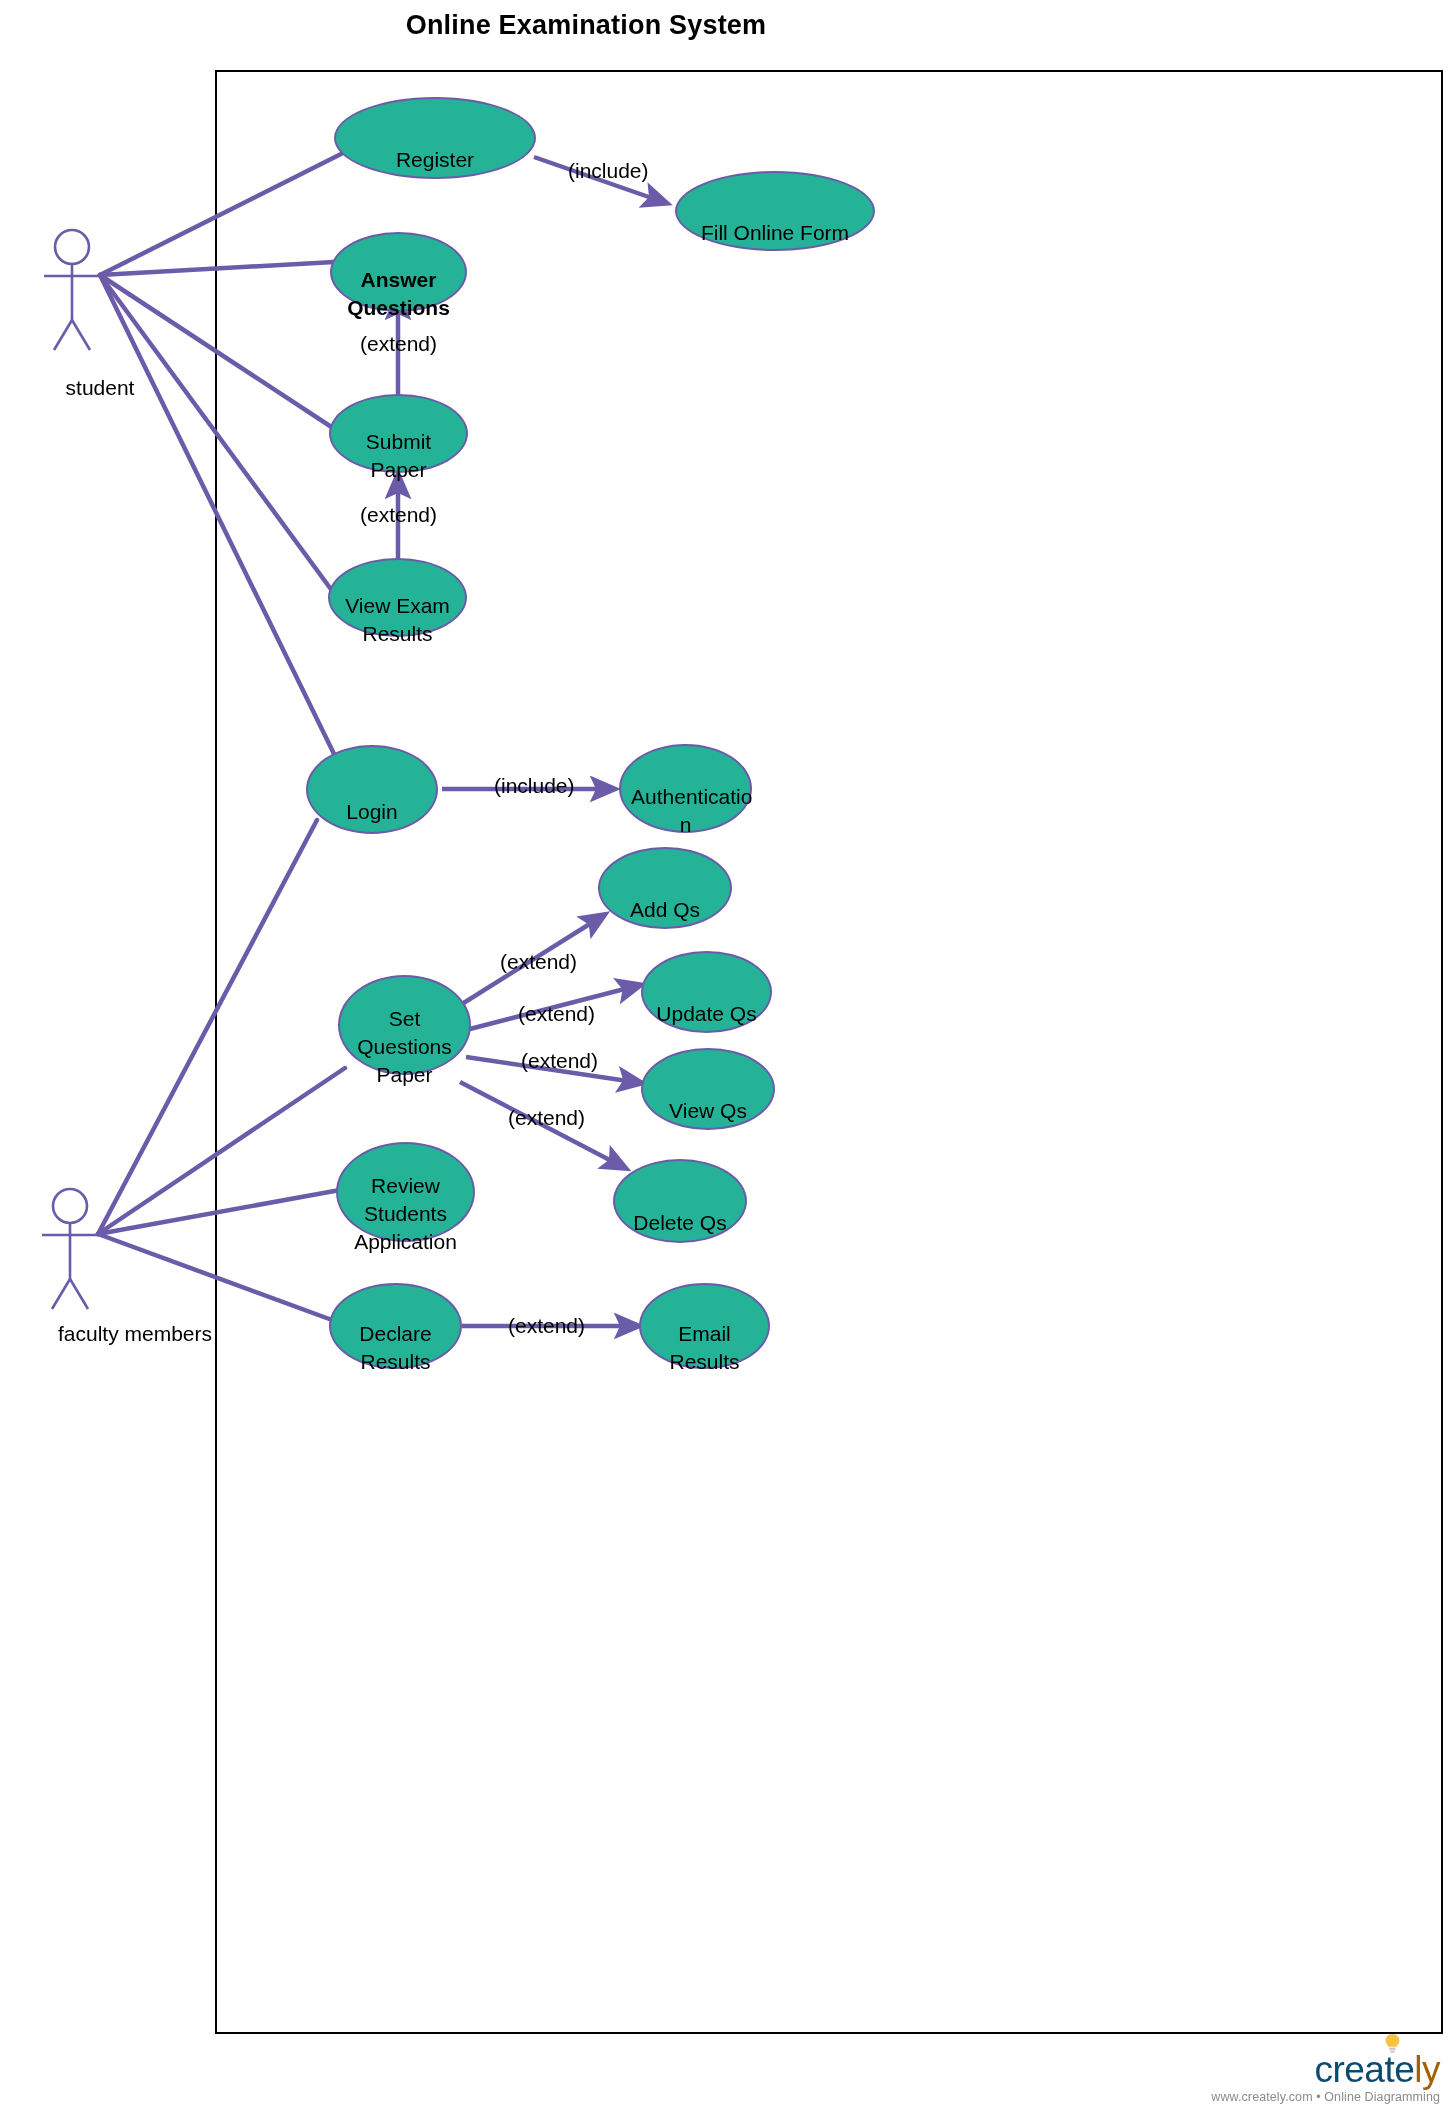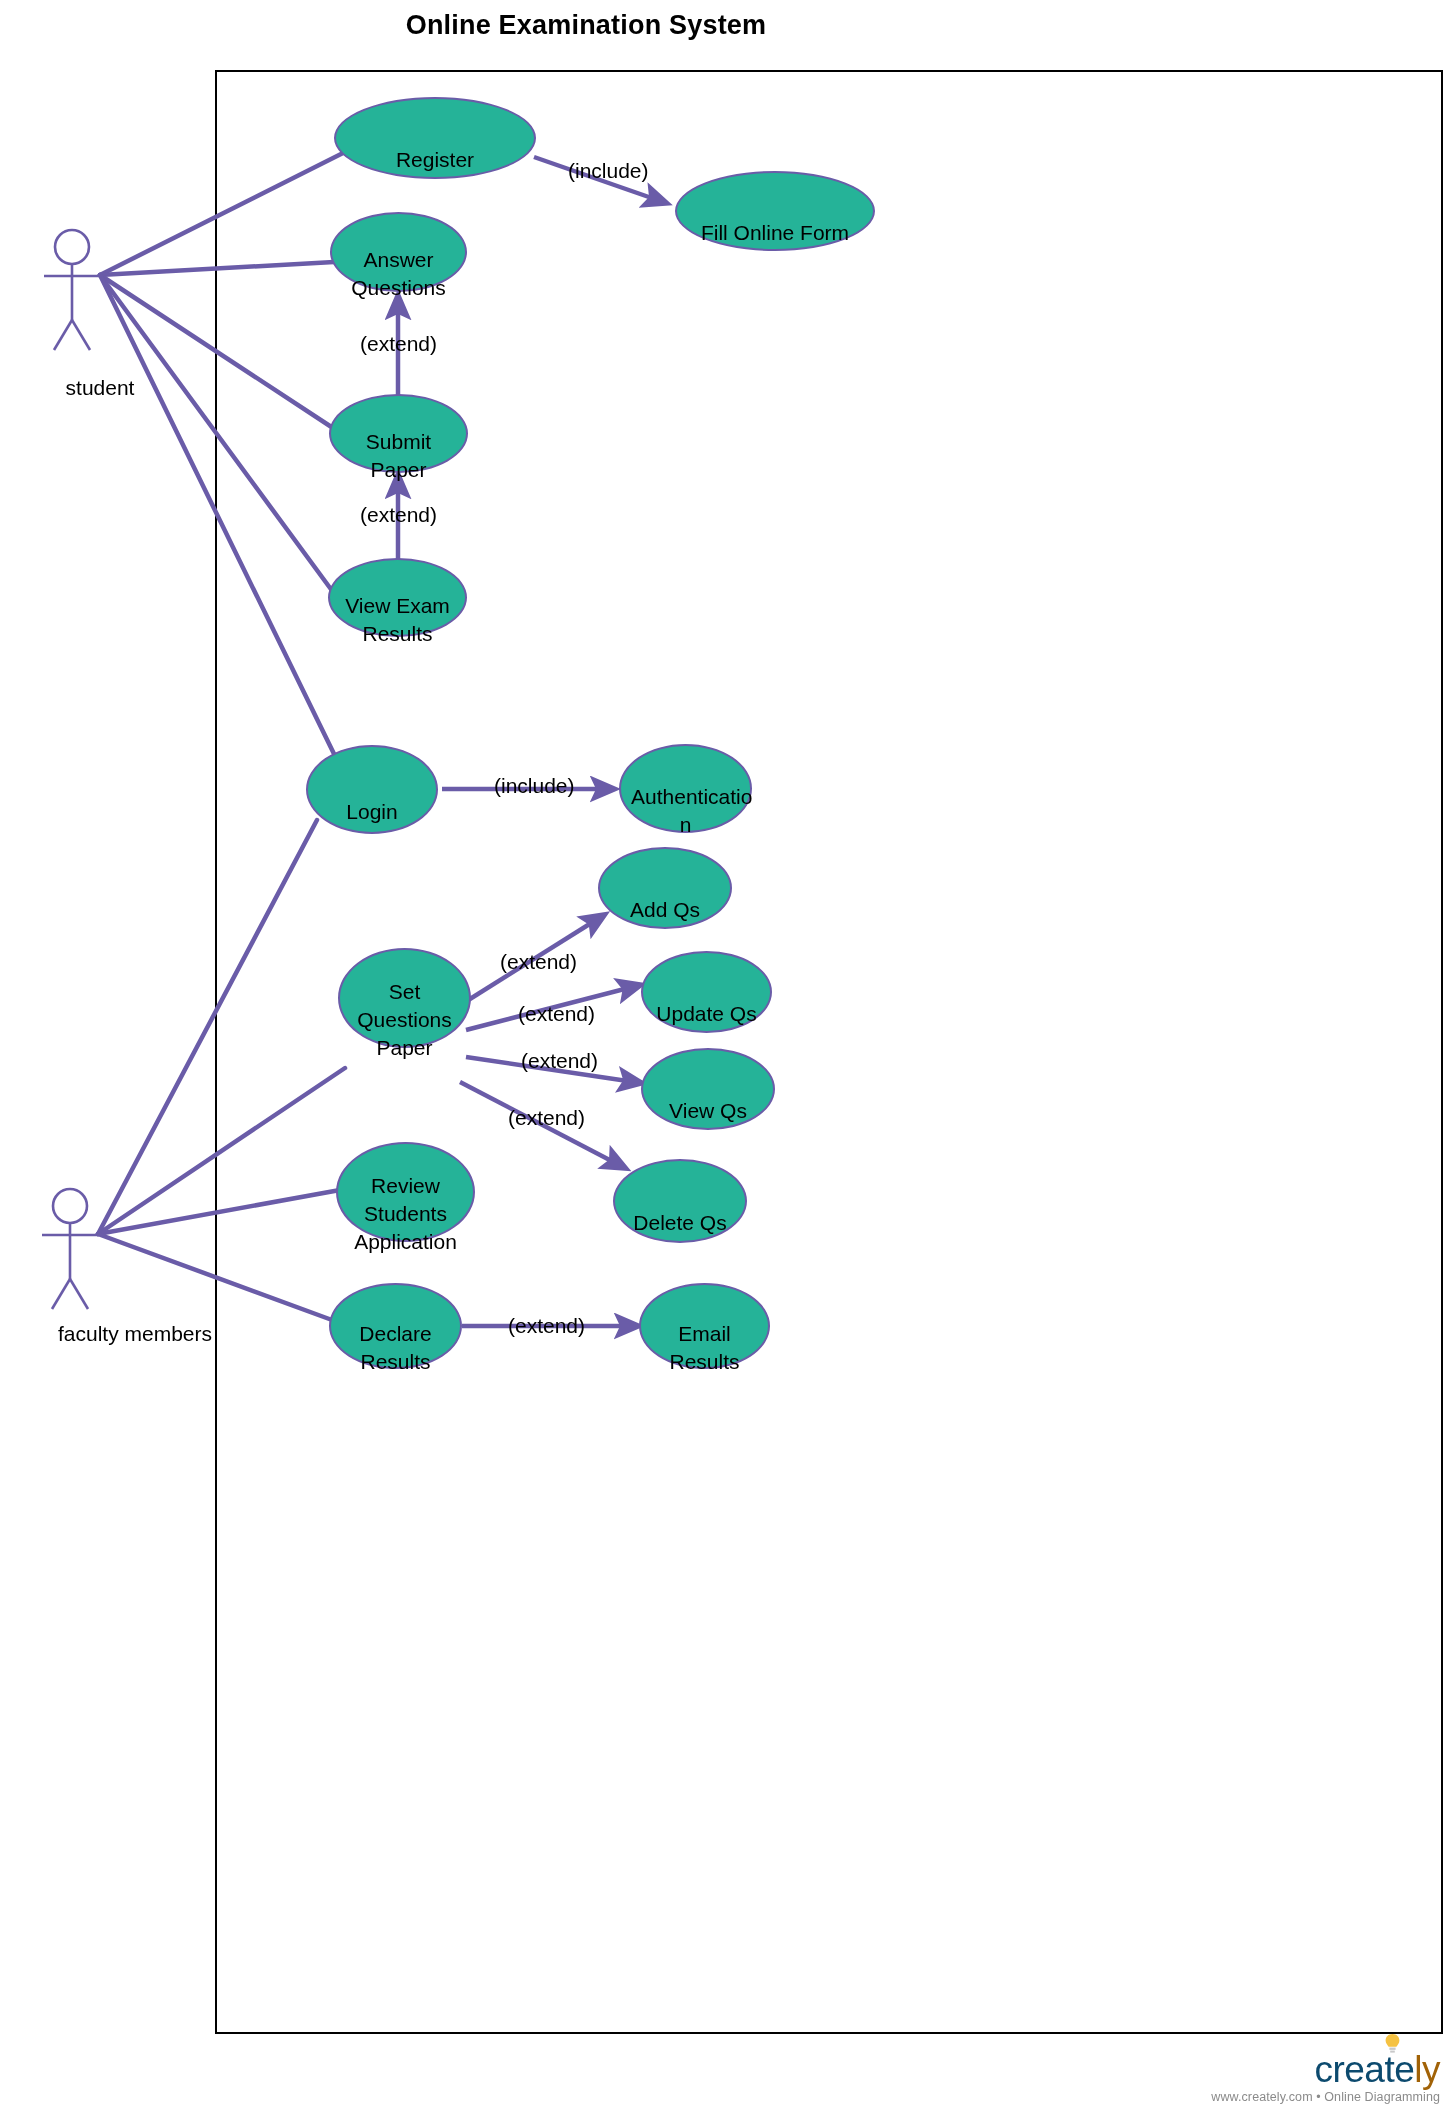--- a/index.html
+++ b/index.html
@@ -207,21 +207,21 @@
   <div class="actor-label" style="left:0px; top:1322px; width:270px;">faculty members</div>
 
   <div class="usecase" style="left:334px; top:97px; width:202px; height:82px;">
     <span class="uc-label">Register</span>
   </div>
 
   <div class="usecase" style="left:675px; top:171px; width:200px; height:80px;">
     <span class="uc-label">Fill Online Form</span>
   </div>
 
-  <div class="usecase" style="left:330px; top:212px; width:137px; height:80px;">
+  <div class="usecase" style="left:330px; top:232px; width:137px; height:80px;font-weight:bold;">
     <span class="uc-label">Answer<br>Questions</span>
   </div>
 
   <div class="usecase" style="left:329px; top:394px; width:139px; height:79px;">
     <span class="uc-label">Submit Paper</span>
   </div>
 
   <div class="usecase" style="left:328px; top:558px; width:139px; height:79px;">
     <span class="uc-label">View Exam<br>Results</span>
   </div>
@@ -231,21 +231,21 @@
   </div>
 
   <div class="usecase" style="left:619px; top:744px; width:133px; height:89px;">
     <span class="uc-label">Authenticatio<br>n</span>
   </div>
 
   <div class="usecase" style="left:598px; top:847px; width:134px; height:82px;">
     <span class="uc-label">Add Qs</span>
   </div>
 
-  <div class="usecase" style="left:338px; top:948px; width:133px; height:100px;">
+  <div class="usecase" style="left:338px; top:975px; width:133px; height:100px;">
     <span class="uc-label">Set<br>Questions<br>Paper</span>
   </div>
 
   <div class="usecase" style="left:641px; top:951px; width:131px; height:82px;">
     <span class="uc-label">Update Qs</span>
   </div>
 
   <div class="usecase" style="left:641px; top:1048px; width:134px; height:82px;">
     <span class="uc-label">View Qs</span>
   </div>

